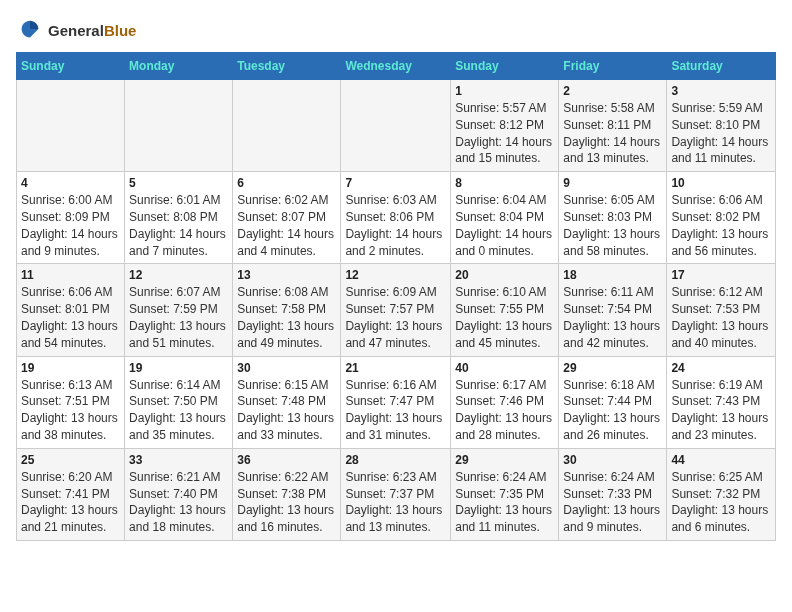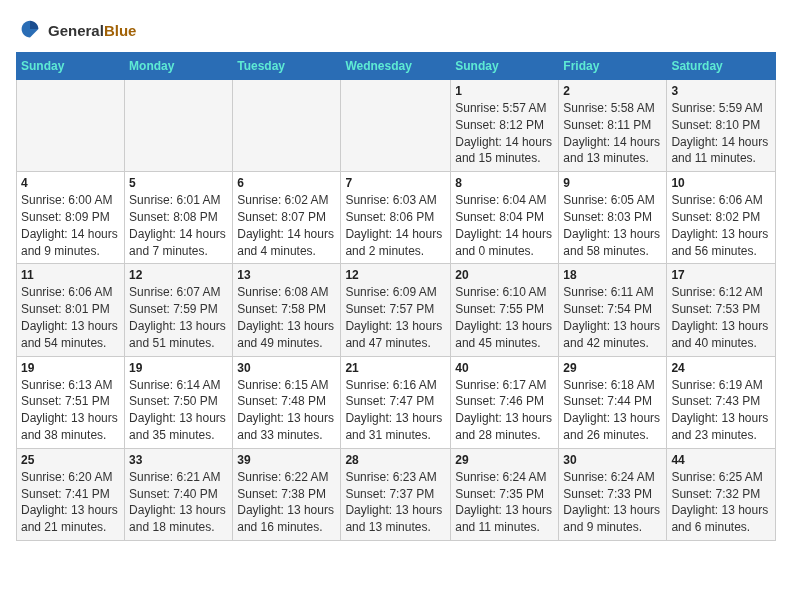--- a/index.html
+++ b/index.html
@@ -224,21 +224,21 @@
       <tr>
         <td>
           <div class="day-number">25</div>
           <div class="day-info">Sunrise: 6:20 AM<br>Sunset: 7:41 PM<br>Daylight: 13 hours and 21 minutes.</div>
         </td>
         <td>
           <div class="day-number">33</div>
           <div class="day-info">Sunrise: 6:21 AM<br>Sunset: 7:40 PM<br>Daylight: 13 hours and 18 minutes.</div>
         </td>
         <td>
-          <div class="day-number">39</div>
+          <div class="day-number">36</div>
           <div class="day-info">Sunrise: 6:22 AM<br>Sunset: 7:38 PM<br>Daylight: 13 hours and 16 minutes.</div>
         </td>
         <td>
           <div class="day-number">28</div>
           <div class="day-info">Sunrise: 6:23 AM<br>Sunset: 7:37 PM<br>Daylight: 13 hours and 13 minutes.</div>
         </td>
         <td>
           <div class="day-number">29</div>
           <div class="day-info">Sunrise: 6:24 AM<br>Sunset: 7:35 PM<br>Daylight: 13 hours and 11 minutes.</div>
         </td>

